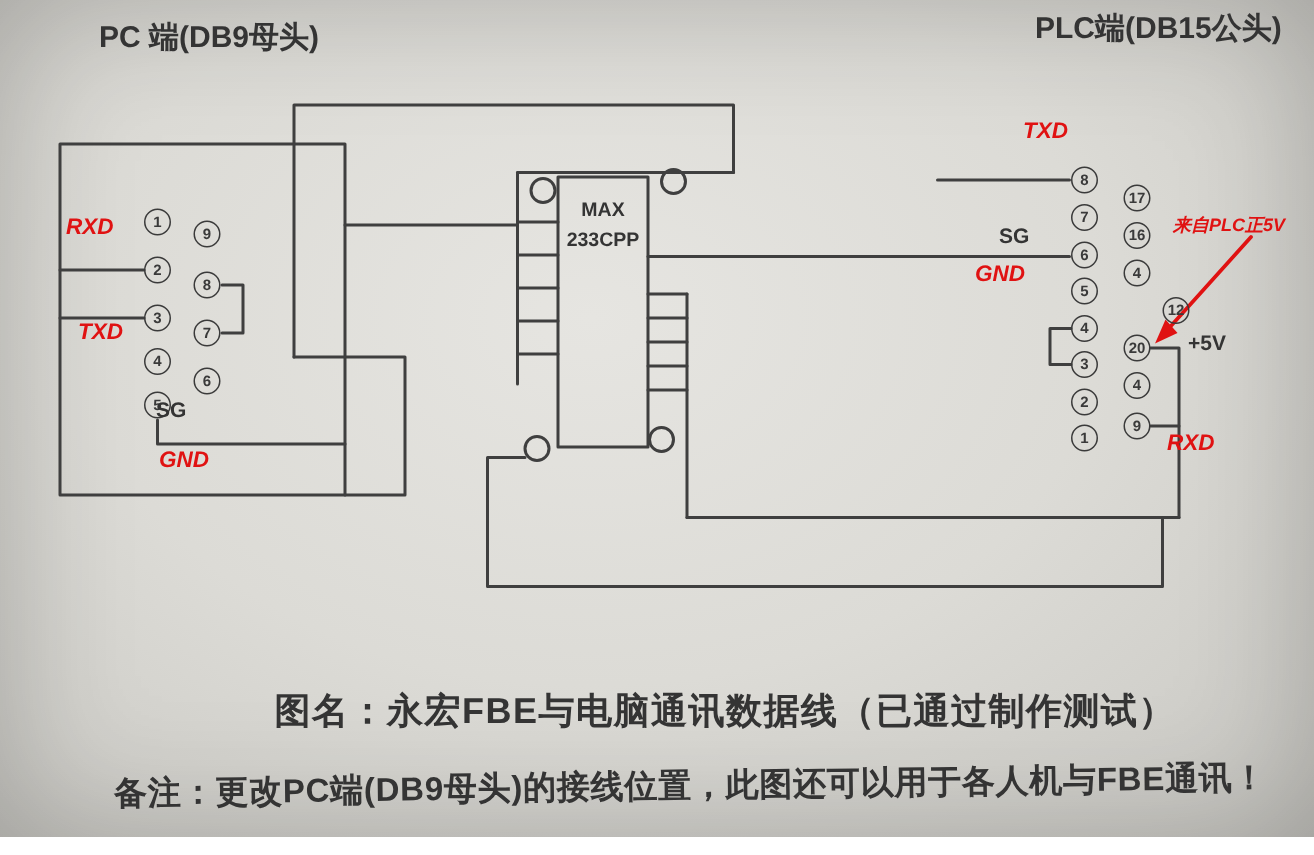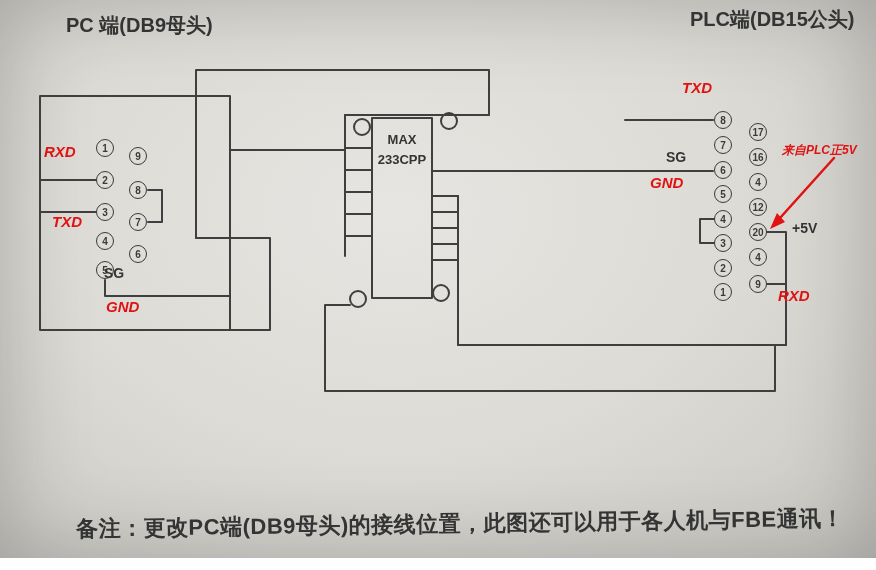--- a/index.html
+++ b/index.html
@@ -95,27 +95,28 @@
   <div class="pin" style="left:714px;top:136px">7</div>
   <div class="pin" style="left:714px;top:161px">6</div>
   <div class="pin" style="left:714px;top:185px">5</div>
   <div class="pin" style="left:714px;top:210px">4</div>
   <div class="pin" style="left:714px;top:234px">3</div>
   <div class="pin" style="left:714px;top:259px">2</div>
   <div class="pin" style="left:714px;top:283px">1</div>
   <div class="pin" style="left:749px;top:123px">17</div>
   <div class="pin" style="left:749px;top:148px">16</div>
   <div class="pin" style="left:749px;top:173px">4</div>
-  <div class="pin" style="left:749px;top:198px">12</div>
+  <div class="pin" style="left:775px;top:198px">12</div>
   <div class="pin" style="left:749px;top:223px">20</div>
   <div class="pin" style="left:749px;top:248px">4</div>
   <div class="pin" style="left:749px;top:275px">9</div>
 
   <div class="txt red fs15" style="left:682px;top:80px">TXD</div>
   <div class="txt ink fs14" style="left:666px;top:150px">SG</div>
   <div class="txt red fs15" style="left:650px;top:175px">GND</div>
   <div class="txt red fs13" style="left:782px;top:144px">来自PLC正5V</div>
   <div class="txt ink fs14" style="left:792px;top:221px">+5V</div>
   <div class="txt red fs15" style="left:778px;top:288px">RXD</div>
 
+  <div class="txt ink fs24" style="left:183px;top:462px">图名：永宏FBE与电脑通讯数据线（已通过制作测试）</div>
   <div class="txt ink fs22" style="left:76px;top:512px;transform:rotate(-0.8deg)">备注：更改PC端(DB9母头)的接线位置，此图还可以用于各人机与FBE通讯！</div>
 
 </div>
 
 </body></html>

